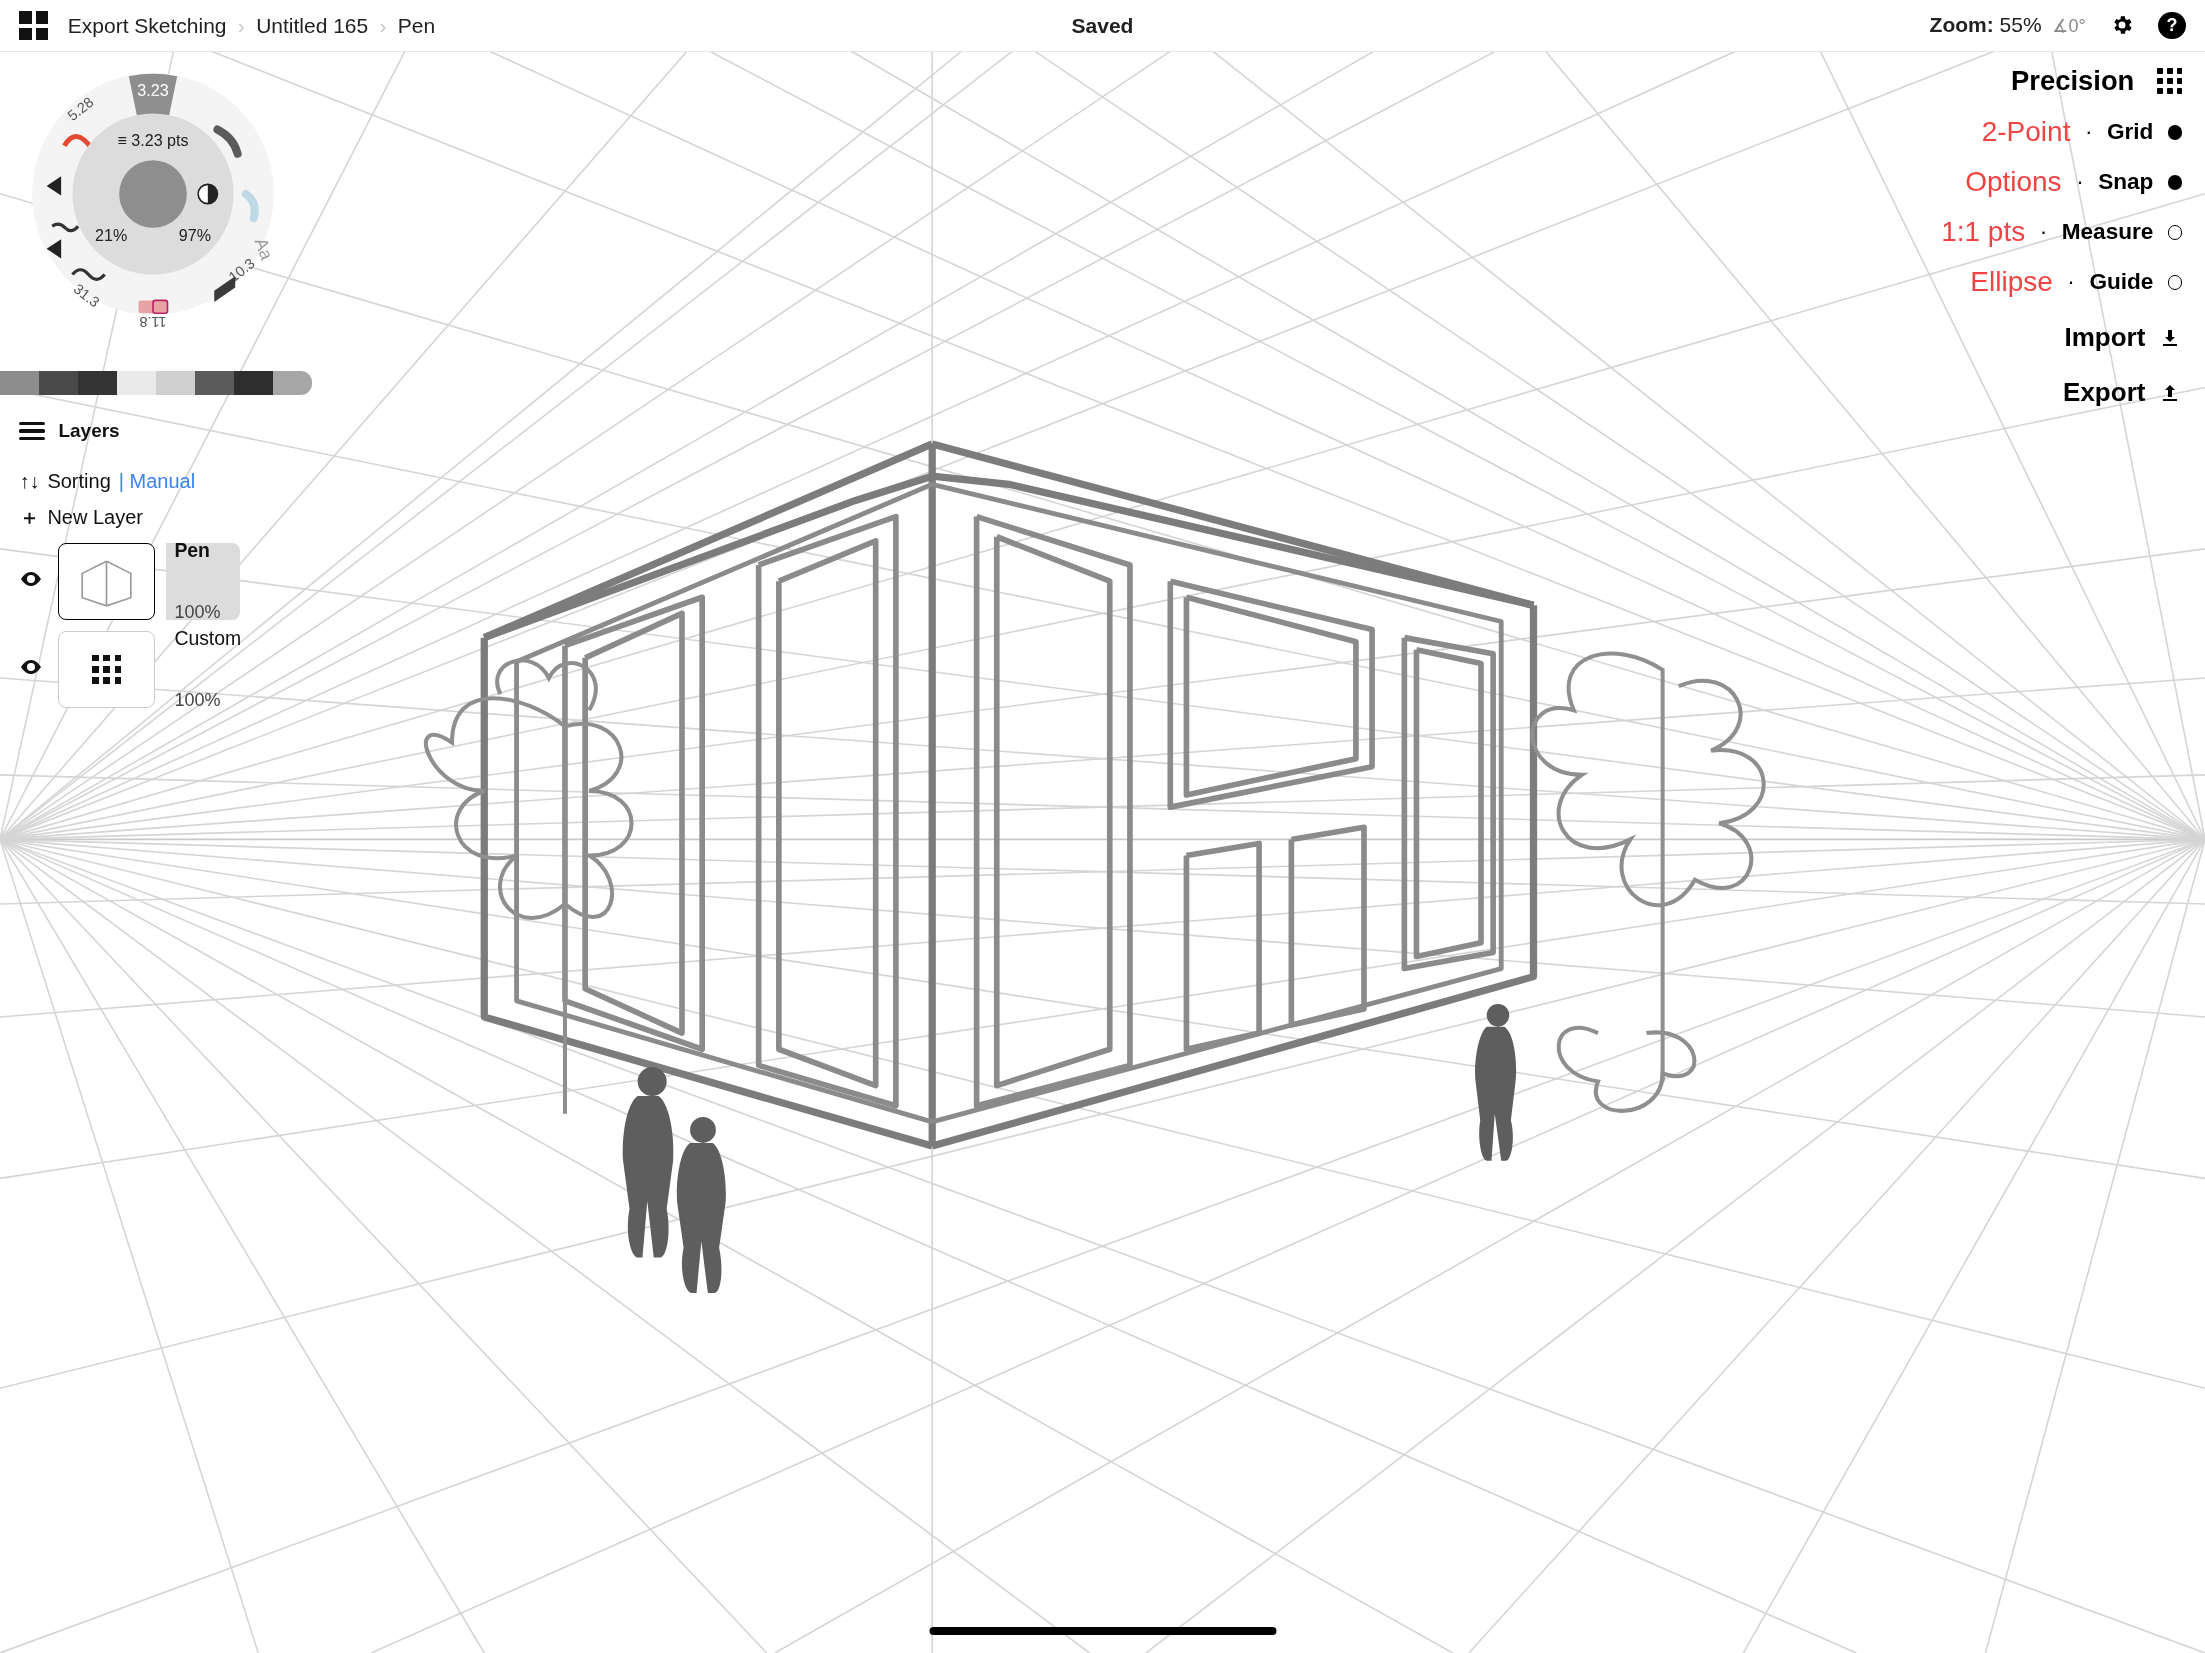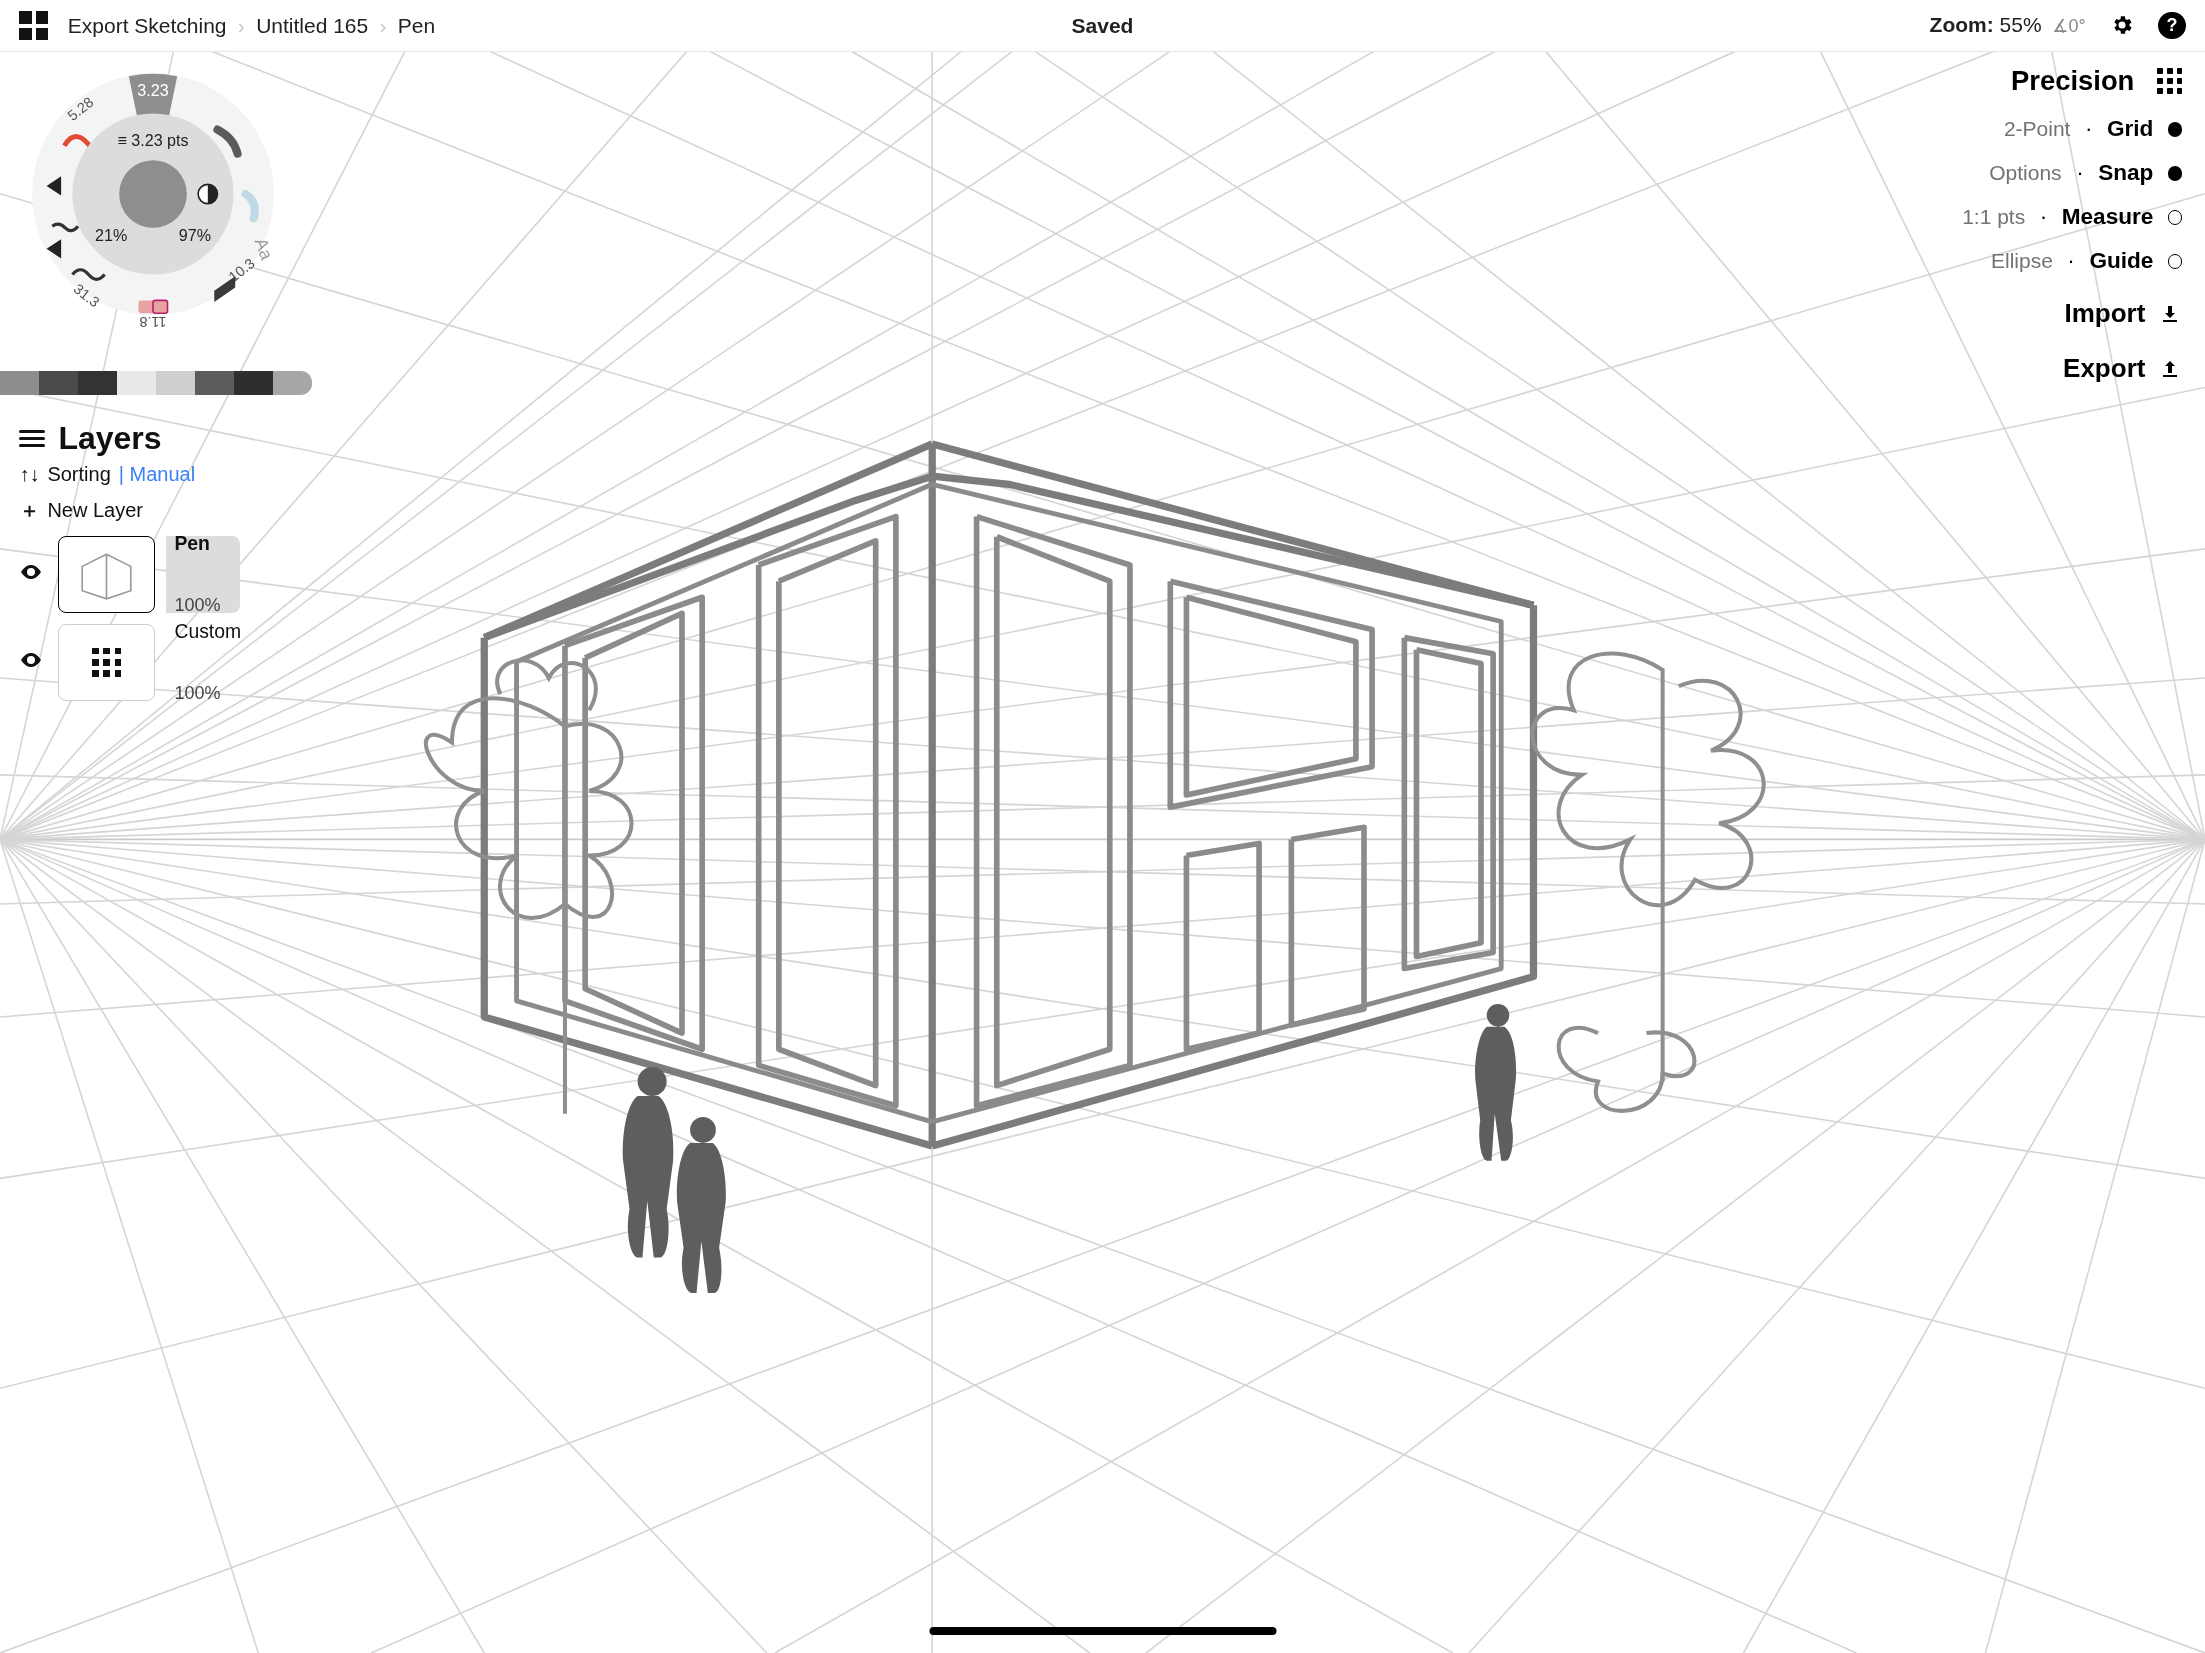--- a/index.html
+++ b/index.html
@@ -27,21 +27,21 @@
   
   svg.canvas{position:absolute;inset:0;width:100%;height:100%;z-index:0;}
   
   .toolwheel{position:absolute;top:57px;left:16px;width:274px;height:274px;z-index:25;}
   .toolwheel svg{width:100%;height:100%;}
   
   .swatches{position:absolute;top:371px;left:0;display:flex;height:24px;z-index:25;}
   .swatches div{width:39px;height:100%;}
   
   .layers{position:absolute;top:420px;left:19.4px;width:242px;z-index:25;font-size:21px;color:#111;}
-  .layers .hdr{display:flex;align-items:center;gap:13px;font-weight:700;font-size:32px;margin-bottom:6px;}
+  .layers .hdr{display:flex;align-items:center;gap:13px;font-weight:700;font-size:19px;margin-bottom:28px;}
   .layers .hdr .burger{display:flex;flex-direction:column;gap:4px;}
   .layers .hdr .burger span{display:block;width:26px;height:3.2px;background:#111;border-radius:1.6px;}
   .layers .row{display:flex;align-items:center;gap:8px;font-size:20px;margin-bottom:11.3px;}
   .layers .row strong{font-weight:400;}
   .layers .muted{color:#3b82f6;}
   .layer-item{display:flex;align-items:center;gap:11.3px;margin-bottom:11.3px;}
   .layer-item .eye{width:27.4px;}
   .layer-item .thumb{width:97px;height:77px;border:1.6px solid #000;border-radius:8px;background:#fff;display:flex;align-items:center;justify-content:center;}
   .layer-item.selected .meta-box{background:#dcdcdc;}
   .layer-item .meta-box{flex:0 0 74px;height:77px;border-radius:0 8px 8px 0;display:flex;flex-direction:column;justify-content:center;padding-left:8px;}
@@ -49,21 +49,21 @@
   .layer-item .meta-box .op{font-size:18px;color:#444;margin-top:40px;}
   .layer-item.plain .thumb{border:0.8px solid #ccc;}
   .grid9{display:grid;grid-template-columns:repeat(3,6.5px);grid-template-rows:repeat(3,6.5px);gap:4.8px;}
   .grid9 span{background:#111;}
   
   .precision{position:absolute;top:65px;right:22.6px;text-align:right;z-index:25;font-size:22.6px;}
   .precision .title{font-weight:800;font-size:27.4px;display:flex;align-items:center;justify-content:flex-end;gap:23px;margin-bottom:19.4px;}
   .precision .grip{display:grid;grid-template-columns:repeat(3,5.7px);grid-template-rows:repeat(3,5.7px);gap:4px;}
   .precision .grip span{background:#000;border-radius:0.8px;}
   .precision .line{display:flex;align-items:center;justify-content:flex-end;gap:14.5px;margin-bottom:18px;}
-  .precision .line .sub{color:#737373;font-size:21px;}
+  .precision .line .sub{color:#ef4444;font-size:28px;}
   .precision .line strong{font-weight:700;}
   .precision .dot{width:14.5px;height:14.5px;border-radius:50%;background:#000;}
   .precision .ring{width:14.5px;height:14.5px;border-radius:50%;border:1.6px solid #000;}
   .precision .io{display:flex;align-items:center;justify-content:flex-end;gap:13px;font-weight:800;font-size:26px;margin-top:24px;}
   .io svg{width:24px;height:24px;}
   
   .home-ind{position:absolute;bottom:18px;left:50%;transform:translateX(-50%);width:347px;height:8px;background:#000;border-radius:4.8px;z-index:40;}
 </style>
 </head>
 <body>

